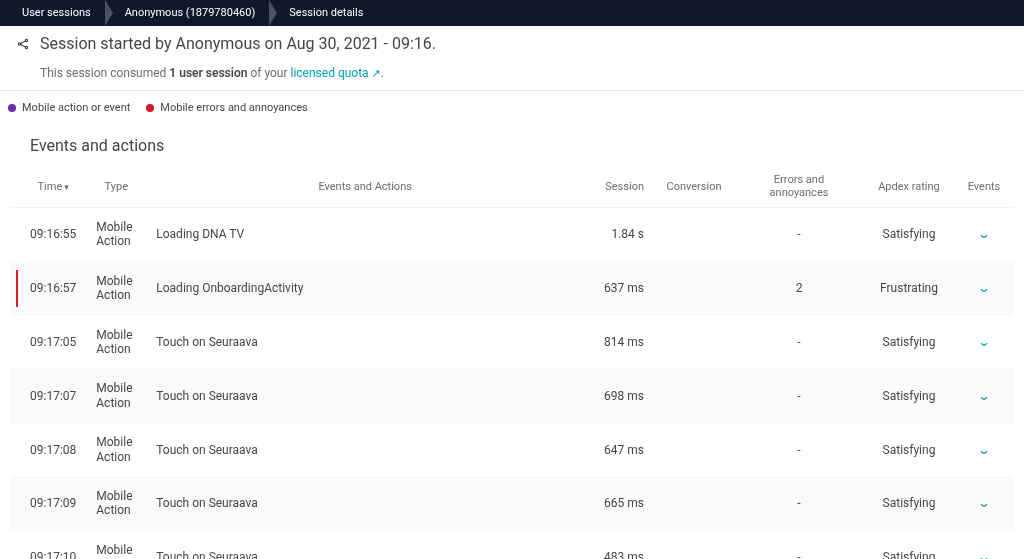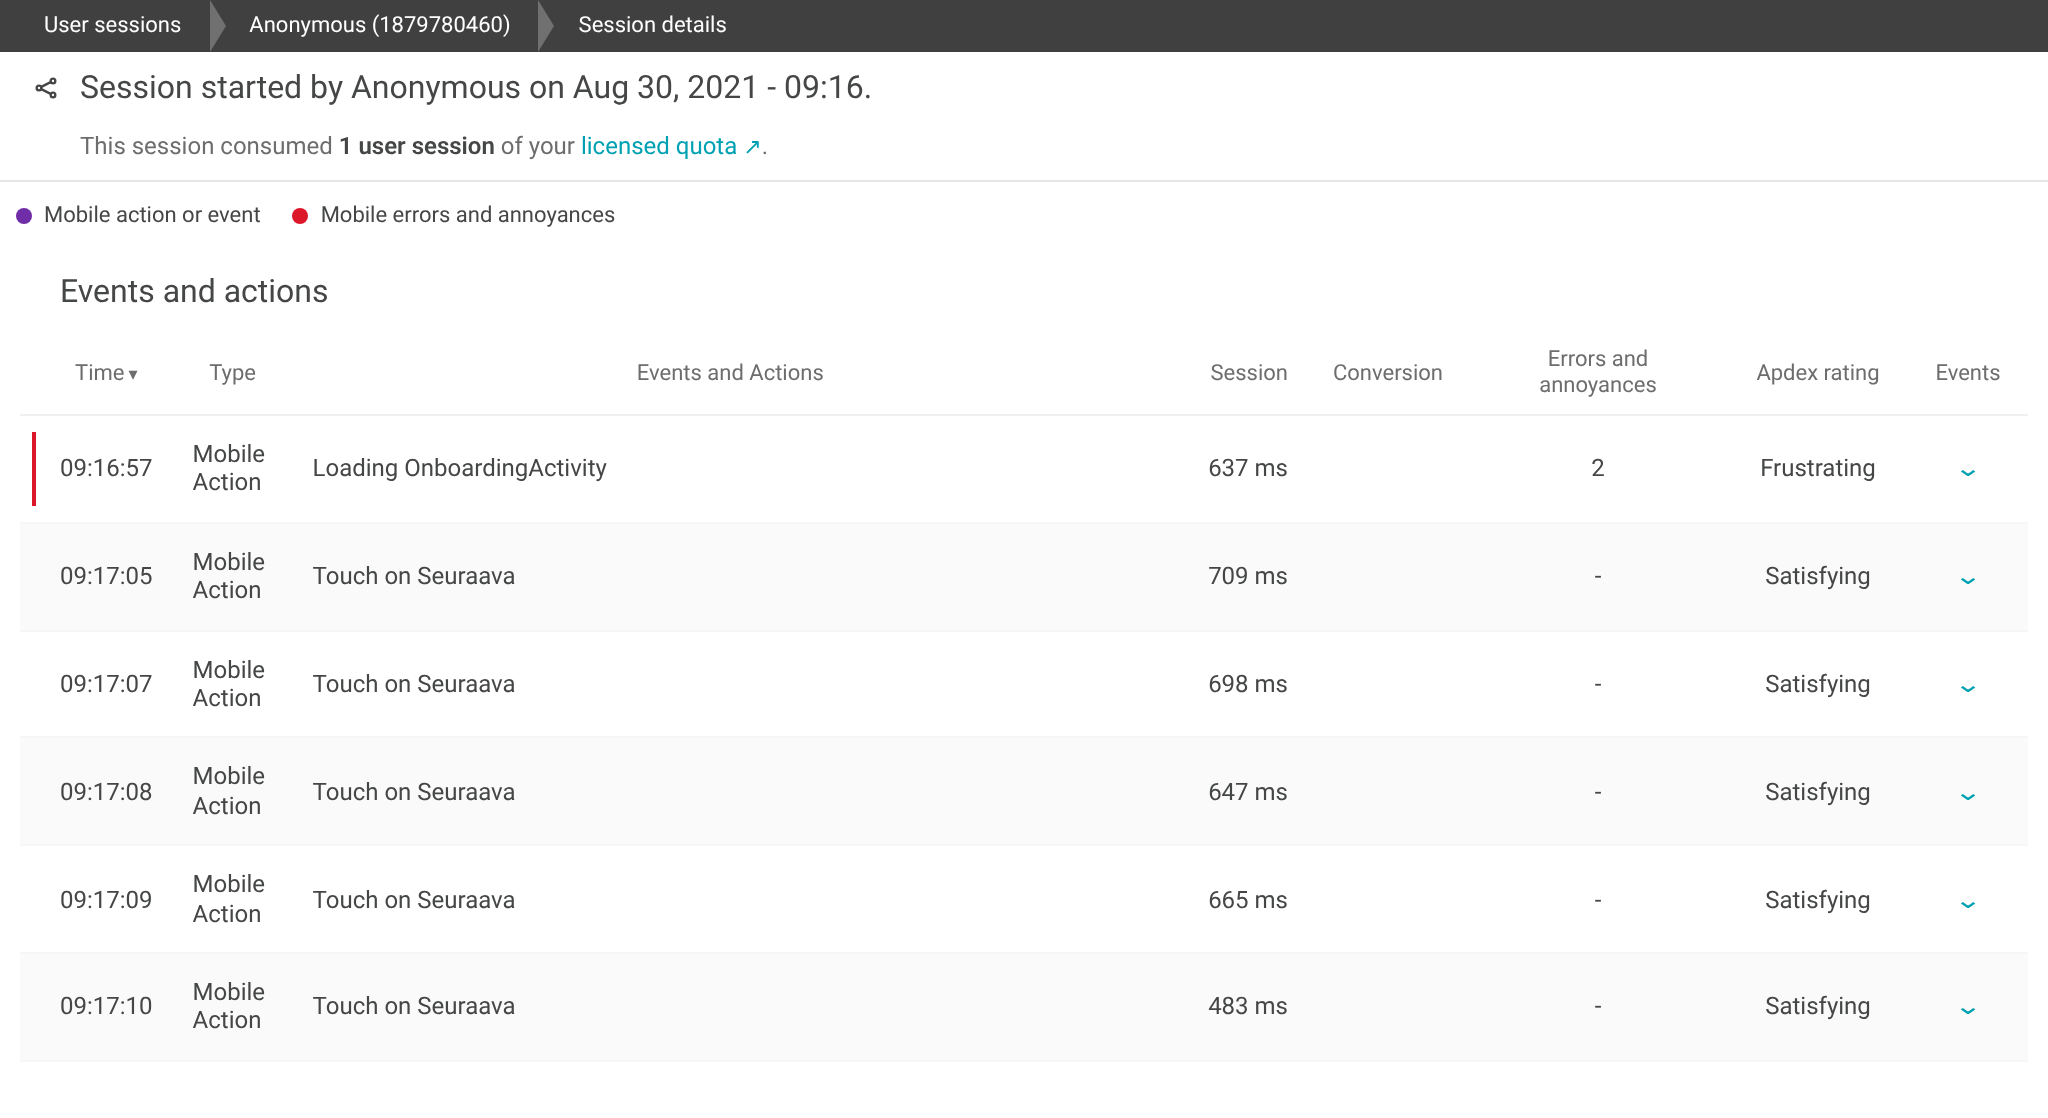--- a/index.html
+++ b/index.html
@@ -4,21 +4,21 @@
 <style>
   * { box-sizing: border-box; margin: 0; padding: 0; }
   body {
     font-family: -apple-system, BlinkMacSystemFont, "Segoe UI", Roboto, Arial, sans-serif;
     font-size: 12px;
     color: #454646;
     background: #fff;
     width: 1024px;
   }
   .breadcrumb {
-    background: #404040;
+    background: #0f172a;
     color: #fff;
     height: 26px;
     display: flex;
     align-items: center;
     padding-left: 4px;
     font-size: 11px;
   }
   .breadcrumb-item {
     position: relative;
     padding: 0 16px 0 18px;
@@ -156,40 +156,53 @@
       <th>Events and Actions</th>
       <th class="right" style="width:70px;">Session</th>
       <th class="center" style="width:80px;">Conversion</th>
       <th class="center" style="width:130px;">Errors and annoyances</th>
       <th class="center" style="width:90px;">Apdex rating</th>
       <th class="center" style="width:60px;">Events</th>
     </tr>
   </thead>
   <tbody id="events-body">
       <tr>
+        <td class="time-cell">09:16:55</td>
+        <td class="type-cell">
+          <div>Mobile</div>
+          <div>Action</div>
+        </td>
+        <td class="action-cell">Loading DNA TV</td>
+        <td class="right">1.84 s</td>
+        <td class="center"></td>
+        <td class="center ">-</td>
+        <td class="center apdex-satisfying">Satisfying</td>
+        <td class="center"><span class="expand-btn">⌄</span></td>
+      </tr>
+      <tr>
         <td class="time-cell"><span class="row-marker"></span>09:16:57</td>
         <td class="type-cell">
           <div>Mobile</div>
           <div>Action</div>
         </td>
         <td class="action-cell">Loading OnboardingActivity</td>
         <td class="right">637 ms</td>
         <td class="center"></td>
         <td class="center errors-cell">2</td>
         <td class="center apdex-frustrating">Frustrating</td>
         <td class="center"><span class="expand-btn">⌄</span></td>
       </tr>
       <tr>
         <td class="time-cell">09:17:05</td>
         <td class="type-cell">
           <div>Mobile</div>
           <div>Action</div>
         </td>
         <td class="action-cell">Touch on Seuraava</td>
-        <td class="right">709 ms</td>
+        <td class="right">814 ms</td>
         <td class="center"></td>
         <td class="center ">-</td>
         <td class="center apdex-satisfying">Satisfying</td>
         <td class="center"><span class="expand-btn">⌄</span></td>
       </tr>
       <tr>
         <td class="time-cell">09:17:07</td>
         <td class="type-cell">
           <div>Mobile</div>
           <div>Action</div>

